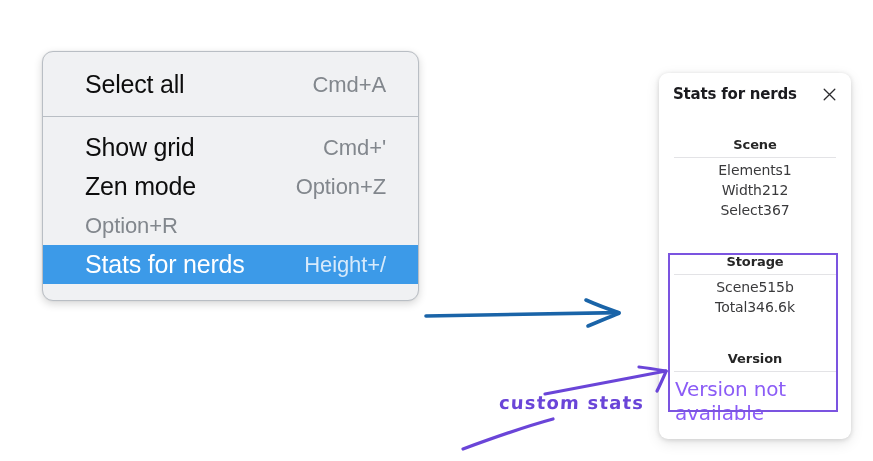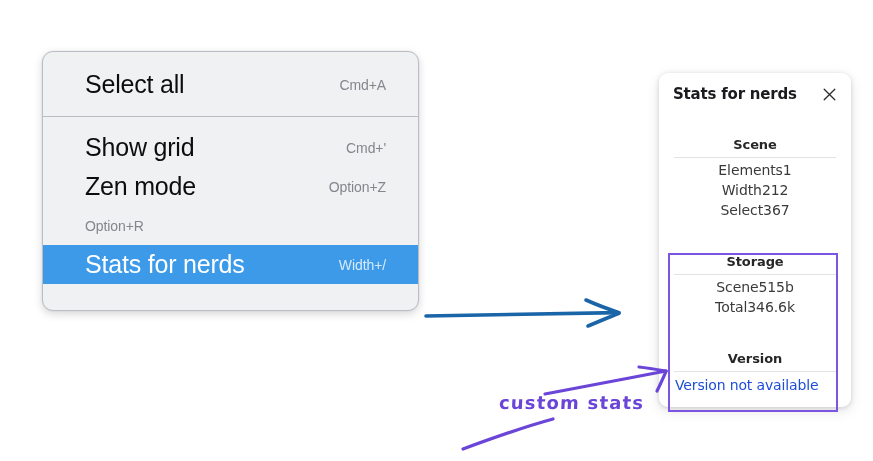--- a/index.html
+++ b/index.html
@@ -28,21 +28,21 @@
     border-radius: 11px;
     box-shadow: 0 3px 9px rgba(0,0,0,0.16), 0 0 0 0.5px rgba(0,0,0,0.04);
     overflow: hidden;
     box-sizing: border-box;
     margin-left: 11px;
   }
   .menu-section {
     padding: 9px 0 9px 0;
   }
   .menu-section.section-top { padding: 13px 0 12px 0; }
-  .menu-section.section-main { padding: 11px 0 26px 0; }
+  .menu-section.section-main { padding: 11px 0 16px 0; }
   .menu-divider {
     height: 1px;
     background: #b9bec4;
     width: 100%;
   }
   .menu-item {
     display: flex;
     align-items: center;
     justify-content: space-between;
     padding: 2px 32px 2px 42px;
@@ -50,21 +50,21 @@
     box-sizing: border-box;
     cursor: default;
   }
   .menu-item .mi-label {
     font-size: 25px;
     color: #0d0d0d;
     letter-spacing: -0.2px;
     white-space: nowrap;
   }
   .menu-item .mi-shortcut {
-    font-size: 14px;
+    font-size: 22px;
     color: #82878d;
     letter-spacing: -0.1px;
     white-space: nowrap;
   }
   .menu-item.selected {
     background: #3c9ae8;
   }
   .menu-item.selected .mi-label { color: #ffffff; }
   .menu-item.selected .mi-shortcut { color: #d7eafb; }
 
@@ -123,22 +123,22 @@
     align-items: baseline;
     justify-content: center;
     padding: 2px 5px 2px 5px;
     font-size: 14px;
     color: #3a3a3c;
   }
   .stat-row .sr-key { letter-spacing: -0.1px; }
   .stat-row .sr-val { letter-spacing: -0.1px; }
   .stat-single {
     padding: 3px 5px 1px 5px;
-    font-size: 14px;
-    color: #1d4ed8;
+    font-size: 20px;
+    color: #8b5cf6;
     letter-spacing: -0.15px;
   }
 
   
   #custom-stats-highlight {
     position: absolute;
     left: 668px;
     top: 253px;
     width: 170px;
     height: 159px;
@@ -191,21 +191,21 @@
     </div>
     <div class="menu-item">
       <span class="mi-label">Zen mode</span>
       <span class="mi-shortcut">Option+Z</span>
     </div>
     <div class="menu-item">
       <span class="mi-shortcut">Option+R</span>
     </div>
     <div class="menu-item selected">
       <span class="mi-label">Stats for nerds</span>
-      <span class="mi-shortcut">Width+/</span>
+      <span class="mi-shortcut">Height+/</span>
     </div>
   </div>
 
 </div>
 
 <div id="stats-panel">
 
   <div class="stats-header">
     <span class="stats-title">Stats for nerds</span>
     <span class="close-icon">

